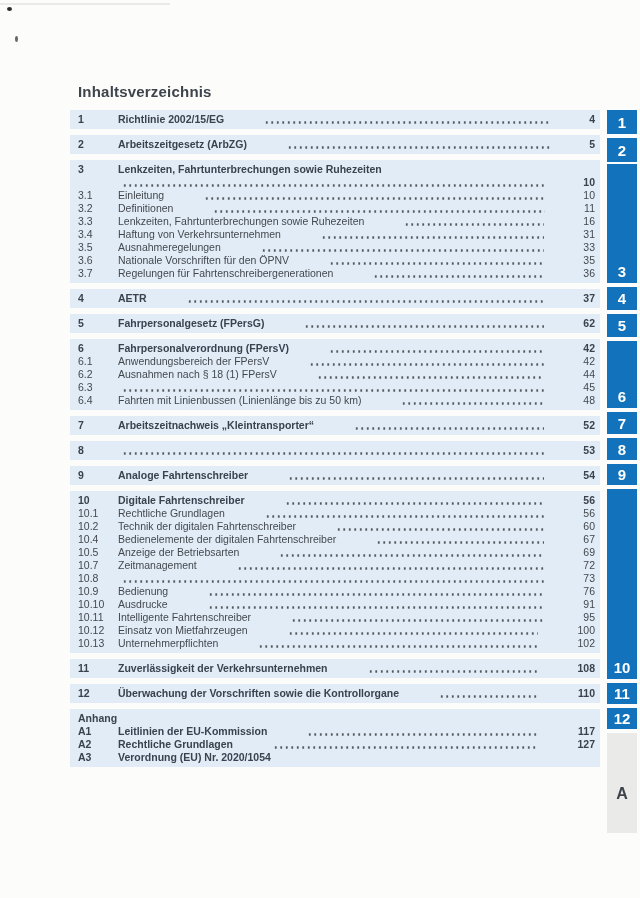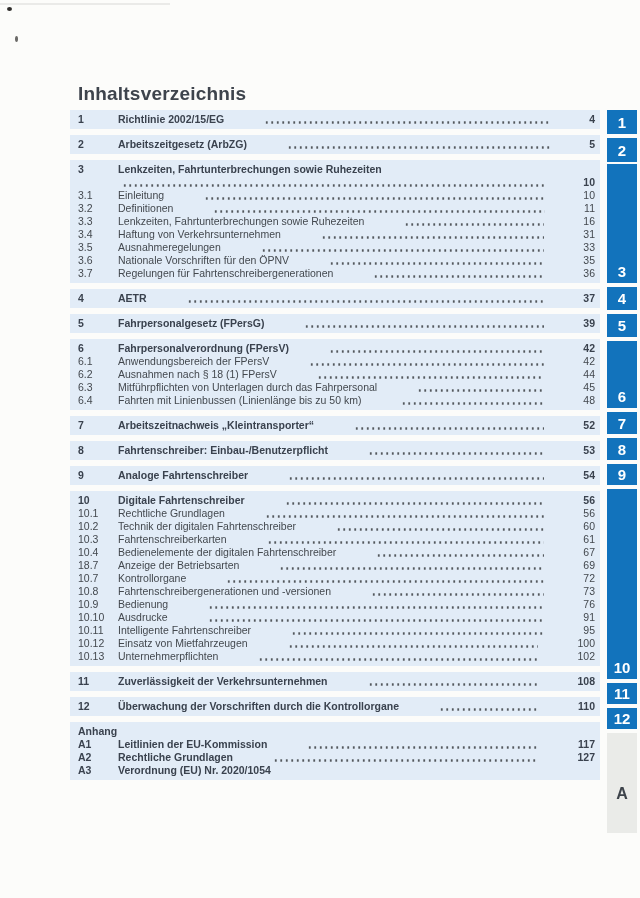--- a/index.html
+++ b/index.html
@@ -15,21 +15,21 @@
     background: #fcfcfa;
   }
   .speck { position: absolute; background: #2e2c2a; border-radius: 50%; }
   .speck.s1 { left: 7px; top: 7px; width: 5px; height: 4px; }
   .speck.s2 { left: 15px; top: 36px; width: 3px; height: 6px; opacity: .7; }
   .top-smudge { position: absolute; left: 0; top: 3px; width: 170px; height: 2px;
     background: rgba(0,0,0,0.07); }
 
   .doc-title {
     position: absolute; left: 78px; top: 83px;
-    font-size: 19px; font-weight: bold; color: #3e444c; letter-spacing: .2px;
+    font-size: 15px; font-weight: bold; color: #3e444c; letter-spacing: .2px;
   }
 
   .toc { position: absolute; left: 70px; top: 110px; width: 530px; }
   .toc-group {
     background: #e2ecf7;
     padding: 3px 0;
     margin-bottom: 6px;
   }
   .toc-row { display: flex; font-size: 10.5px; line-height: 13px; color: #43484e; }
   .toc-row.bold { font-weight: bold; color: #3a424e; }
@@ -187,21 +187,21 @@
           </div>
         </div>
       </div>
       <div class="toc-group">
         <div class="toc-row bold">
           <span class="num">5</span>
           <div class="content">
             <div class="toc-line">
               <span class="ttl">Fahrpersonalgesetz (FPersG)</span>
               <span class="leader"></span>
-              <span class="pagenum">39</span>
+              <span class="pagenum">62</span>
             </div>
           </div>
         </div>
       </div>
       <div class="toc-group">
         <div class="toc-row bold">
           <span class="num">6</span>
           <div class="content">
             <div class="toc-line">
               <span class="ttl">Fahrpersonalverordnung (FPersV)</span>
@@ -227,21 +227,20 @@
               <span class="ttl">Ausnahmen nach § 18 (1) FPersV</span>
               <span class="leader"></span>
               <span class="pagenum">44</span>
             </div>
           </div>
         </div>
         <div class="toc-row">
           <span class="num">6.3</span>
           <div class="content">
             <div class="toc-line">
-              <span class="ttl">Mitführpflichten von Unterlagen durch das Fahrpersonal</span>
               <span class="leader"></span>
               <span class="pagenum">45</span>
             </div>
           </div>
         </div>
         <div class="toc-row">
           <span class="num">6.4</span>
           <div class="content">
             <div class="toc-line">
               <span class="ttl">Fahrten mit Linienbussen (Linienlänge bis zu 50 km)</span>
@@ -261,21 +260,20 @@
               <span class="pagenum">52</span>
             </div>
           </div>
         </div>
       </div>
       <div class="toc-group">
         <div class="toc-row bold">
           <span class="num">8</span>
           <div class="content">
             <div class="toc-line">
-              <span class="ttl">Fahrtenschreiber: Einbau-/Benutzerpflicht</span>
               <span class="leader"></span>
               <span class="pagenum">53</span>
             </div>
           </div>
         </div>
       </div>
       <div class="toc-group">
         <div class="toc-row bold">
           <span class="num">9</span>
           <div class="content">
@@ -312,64 +310,53 @@
           <span class="num">10.2</span>
           <div class="content">
             <div class="toc-line">
               <span class="ttl">Technik der digitalen Fahrtenschreiber</span>
               <span class="leader"></span>
               <span class="pagenum">60</span>
             </div>
           </div>
         </div>
         <div class="toc-row">
-          <span class="num">10.3</span>
-          <div class="content">
-            <div class="toc-line">
-              <span class="ttl">Fahrtenschreiberkarten</span>
-              <span class="leader"></span>
-              <span class="pagenum">61</span>
-            </div>
-          </div>
-        </div>
-        <div class="toc-row">
           <span class="num">10.4</span>
           <div class="content">
             <div class="toc-line">
               <span class="ttl">Bedienelemente der digitalen Fahrtenschreiber</span>
               <span class="leader"></span>
               <span class="pagenum">67</span>
             </div>
           </div>
         </div>
         <div class="toc-row">
-          <span class="num">18.7</span>
+          <span class="num">10.5</span>
           <div class="content">
             <div class="toc-line">
               <span class="ttl">Anzeige der Betriebsarten</span>
               <span class="leader"></span>
               <span class="pagenum">69</span>
             </div>
           </div>
         </div>
         <div class="toc-row">
           <span class="num">10.7</span>
           <div class="content">
             <div class="toc-line">
-              <span class="ttl">Kontrollorgane</span>
+              <span class="ttl">Zeitmanagement</span>
               <span class="leader"></span>
               <span class="pagenum">72</span>
             </div>
           </div>
         </div>
         <div class="toc-row">
           <span class="num">10.8</span>
           <div class="content">
             <div class="toc-line">
-              <span class="ttl">Fahrtenschreibergenerationen und -versionen</span>
               <span class="leader"></span>
               <span class="pagenum">73</span>
             </div>
           </div>
         </div>
         <div class="toc-row">
           <span class="num">10.9</span>
           <div class="content">
             <div class="toc-line">
               <span class="ttl">Bedienung</span>
@@ -429,21 +416,21 @@
               <span class="pagenum">108</span>
             </div>
           </div>
         </div>
       </div>
       <div class="toc-group">
         <div class="toc-row bold">
           <span class="num">12</span>
           <div class="content">
             <div class="toc-line">
-              <span class="ttl">Überwachung der Vorschriften durch die Kontrollorgane</span>
+              <span class="ttl">Überwachung der Vorschriften sowie die Kontrollorgane</span>
               <span class="leader"></span>
               <span class="pagenum">110</span>
             </div>
           </div>
         </div>
       </div>
       <div class="toc-group">
         <div class="toc-row bold">
           <span class="num">Anhang</span>
           <div class="content"></div>

